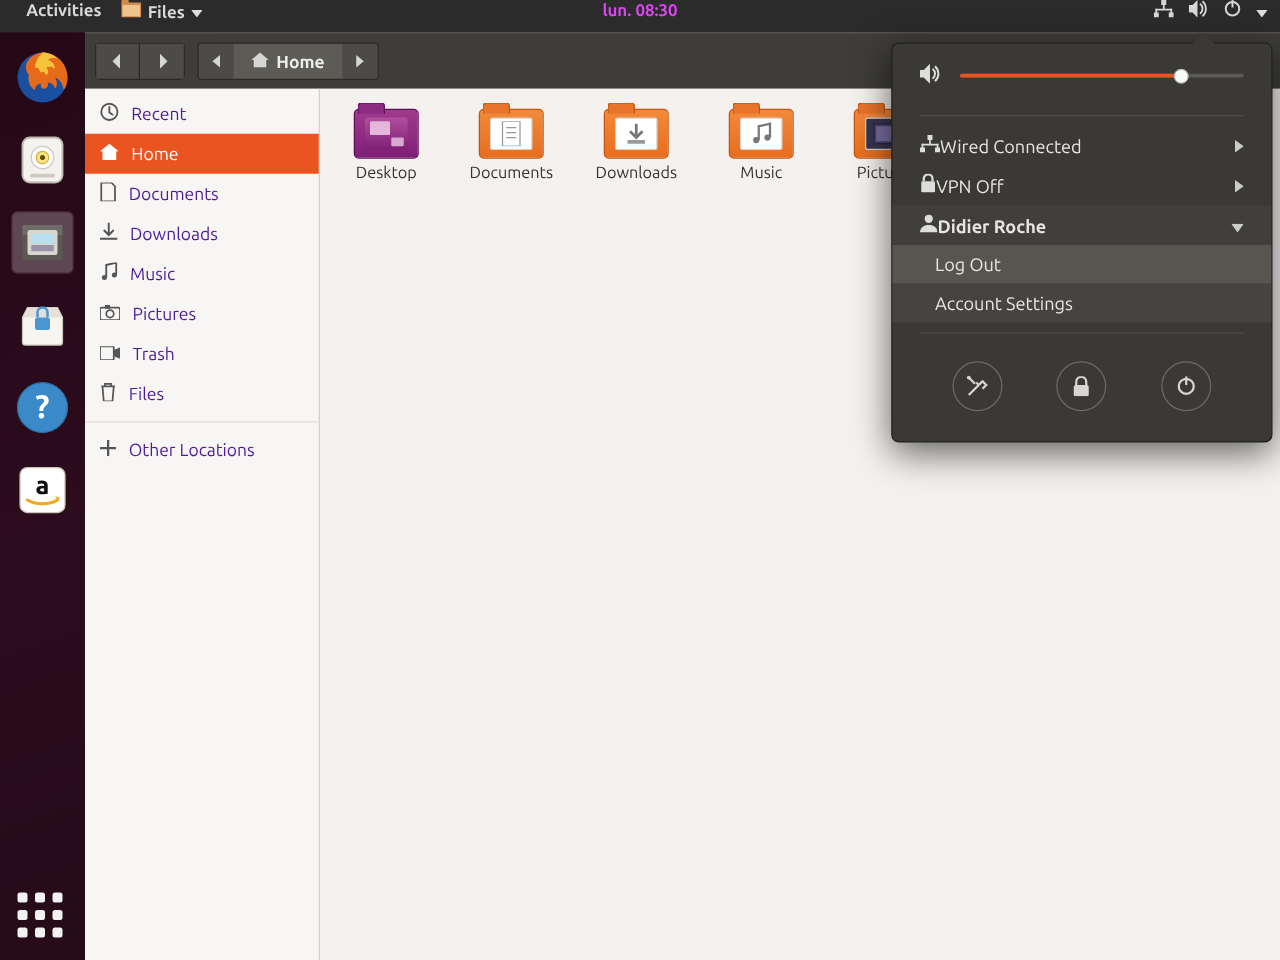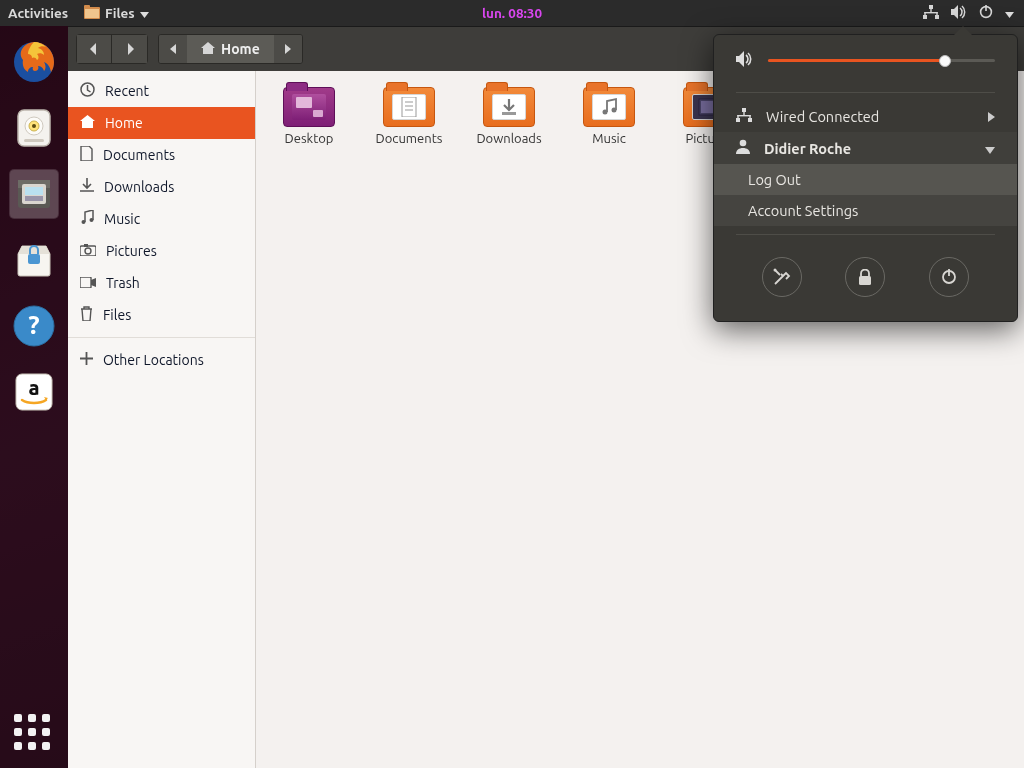--- a/index.html
+++ b/index.html
@@ -2,22 +2,22 @@
 <html><head>
 <meta charset="utf-8">
 <style>
   * { box-sizing: border-box; margin: 0; padding: 0; }
   html, body { width: 1024px; height: 768px; overflow: hidden; font-family: "Ubuntu", "DejaVu Sans", sans-serif; font-size: 14px; }
   body { background: linear-gradient(160deg, #3a061e 0%, #4b1230 40%, #2e0a1a 100%); }
 
   
   .top-panel {
     position: absolute; top:0; left:0; right:0; height:26px;
-    background:#2b2b2b; color:#d9d9d9; display:flex; align-items:center;
-    padding:0 10px 0 8px; font-weight:600; font-size:13.5px;
+    background:#2b2b2b; color:#d9d9d9; display:flex; align-items:flex-start;
+    padding:0 10px 0 21px; font-weight:600; font-size:13.5px;
   }
   .top-panel .spacer { flex:1; }
   .top-panel .clock { position:absolute; left:50%; transform:translateX(-50%); color:#d946ef; }
   .menuitem { margin-right:16px; display:flex; align-items:center; gap:5px; cursor:pointer;}
   .top-icons { display:flex; align-items:center; gap:12px; }
   .top-icons svg { fill:#d6d6d6; }
 
   
   .dock { position:absolute; top:26px; left:0; bottom:0; width:68px;
     background:rgba(20,10,15,0.55); display:flex; flex-direction:column; align-items:center; padding-top:12px; gap:18px;}
@@ -35,21 +35,21 @@
   .tbtn{ width:36px; height:30px; background:#4c4b47; border:1px solid #2a2926;
     display:flex; align-items:center; justify-content:center; cursor:pointer;}
   .tbtn + .tbtn{ border-left:none;}
   .pathbar{ display:flex; align-items:center; height:30px; border:1px solid #2a2926; border-radius:3px; overflow:hidden; background:#4c4b47; }
   .pathbtn{ width:28px; height:100%; background:#4c4b47; display:flex; align-items:center; justify-content:center; cursor:pointer;}
   .pathseg{ background:#5c5b56; color:#eee; padding:0 14px; height:100%; display:flex; align-items:center; gap:6px; font-weight:600; cursor:pointer;}
   .tbtn svg, .pathbtn svg, .pathseg svg { fill:#d6d6d6; }
 
   .body{ flex:1; display:flex; min-height:0;}
   .sidebar{ width:188px; background:#f8f6f4; border-right:1px solid #d5d0cb; padding-top:4px;}
-  .sb-item{ height:32px; display:flex; align-items:center; gap:10px; padding:0 12px; color:#0f172a; cursor:pointer;}
+  .sb-item{ height:32px; display:flex; align-items:center; gap:10px; padding:0 12px; color:#4c1d95; cursor:pointer;}
   .sb-item.active{ background:#e95420; color:#fff;}
   .sb-item svg{ fill:#555;}
   .sb-item.active svg{ fill:#fff;}
   .sb-sep{ height:1px; background:#e1ddd8; margin:6px 0;}
 
   .content{ flex:1; padding:16px 18px; display:flex; flex-wrap:wrap; align-content:flex-start; gap:26px 30px; background:#f4f1ef;}
   .file{ width:70px; display:flex; flex-direction:column; align-items:center; gap:4px; cursor:pointer;}
   .file .folder{ width:52px; height:40px; border-radius:4px; position:relative;
     background:linear-gradient(#f28a3a,#e86d1e); border:1px solid #c6560f;}
   .file .folder::before{content:""; position:absolute; top:-6px; left:2px; width:20px; height:8px;
@@ -66,21 +66,21 @@
   .popover{ position:absolute; top:34px; right:6px; width:305px;
     background:#3a3935; color:#e8e6e2; border-radius:6px; box-shadow:0 8px 30px rgba(0,0,0,.6);
     border:1px solid #202020; padding:12px 0 24px;}
   .popover::before{ content:""; position:absolute; top:-9px; right:44px; width:0; height:0;
     border-left:10px solid transparent; border-right:10px solid transparent; border-bottom:10px solid #3a3935;}
   .vol{ display:flex; align-items:center; gap:14px; padding:4px 22px 14px;}
   .slider{ flex:1; height:3px; background:#5b5a55; position:relative; border-radius:2px;}
   .slider .fill{ position:absolute; left:0; top:0; bottom:0; width:78%; background:#e95420; border-radius:2px;}
   .slider .thumb{ position:absolute; top:50%; left:78%; width:12px; height:12px; background:#fafafa; border-radius:50%; transform:translate(-50%,-50%); border:1px solid #bbb;}
   .hsep{ margin:8px 22px; height:1px; background:#4e4d48;}
-  .row{ display:flex; align-items:center; gap:14px; padding:7px 22px; cursor:pointer; font-size:14.5px;}
+  .row{ display:flex; align-items:center; padding:7px 22px; cursor:pointer; font-size:14.5px;}
   .row.subrow{ padding-left:34px; background:#454440;text-align:right;}
   .row.highlight{ background:#565550;}
   .row .chev{ margin-left:auto;}
   .row svg{ fill:#ddd;}
   .row.bold{ font-weight:700;}
   .actions{ display:flex; justify-content:space-around; padding:14px 26px 0;}
   .circle{ width:40px; height:40px; border:1px solid #6a6964; border-radius:50%; display:flex; align-items:center; justify-content:center; cursor:pointer;}
   .circle svg{ fill:#d8d6d2;}
 </style>
 </head>
@@ -385,20 +385,30 @@
           <rect x="7.3" y="4" width="1.4" height="4"></rect>
           <rect x="1.3" y="7" width="13.4" height="1.4"></rect>
           <rect x="1.3" y="7" width="1.4" height="4"></rect>
           <rect x="13.3" y="7" width="1.4" height="4"></rect>
         </svg></span>
     <span>Wired Connected</span>
     <span class="chev"><svg width="7" height="10" viewBox="0 0 7 10">
           <path d="M0 0l7 5-7 5z" fill="#ccc"></path>
         </svg></span>
   </div>
+  <div class="row">
+    <span><svg width="13" height="15" viewBox="0 0 13 15">
+          <rect x="1" y="6" width="11" height="9" rx="1" fill="#ddd"></rect>
+          <path d="M3 6V4a3.5 3.5 0 017 0v2" fill="none" stroke="#ddd" stroke-width="1.8"></path>
+        </svg></span>
+    <span>VPN Off</span>
+    <span class="chev"><svg width="7" height="10" viewBox="0 0 7 10">
+          <path d="M0 0l7 5-7 5z" fill="#ccc"></path>
+        </svg></span>
+  </div>
   <div class="row bold" style="background:#403f3b;justify-content:space-between;">
     <span><svg width="14" height="15" viewBox="0 0 14 15">
           <circle cx="7" cy="4" r="3.3" fill="#ddd"></circle>
           <path d="M0 15c0-4 3-6 7-6s7 2 7 6z" fill="#ddd"></path>
         </svg></span>
     <span>Didier Roche</span>
     <span class="chev"><svg width="10" height="7" viewBox="0 0 10 7">
           <path d="M0 0h10L5 7z" fill="#ccc"></path>
         </svg></span>
   </div>

